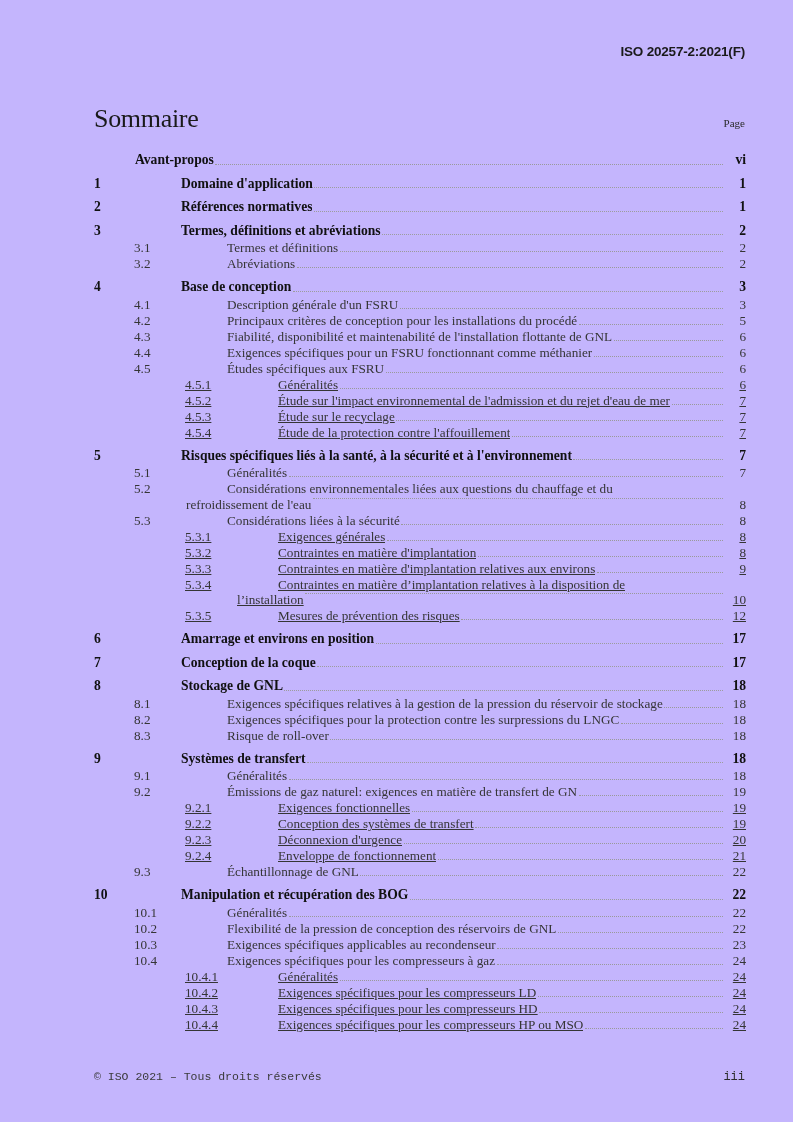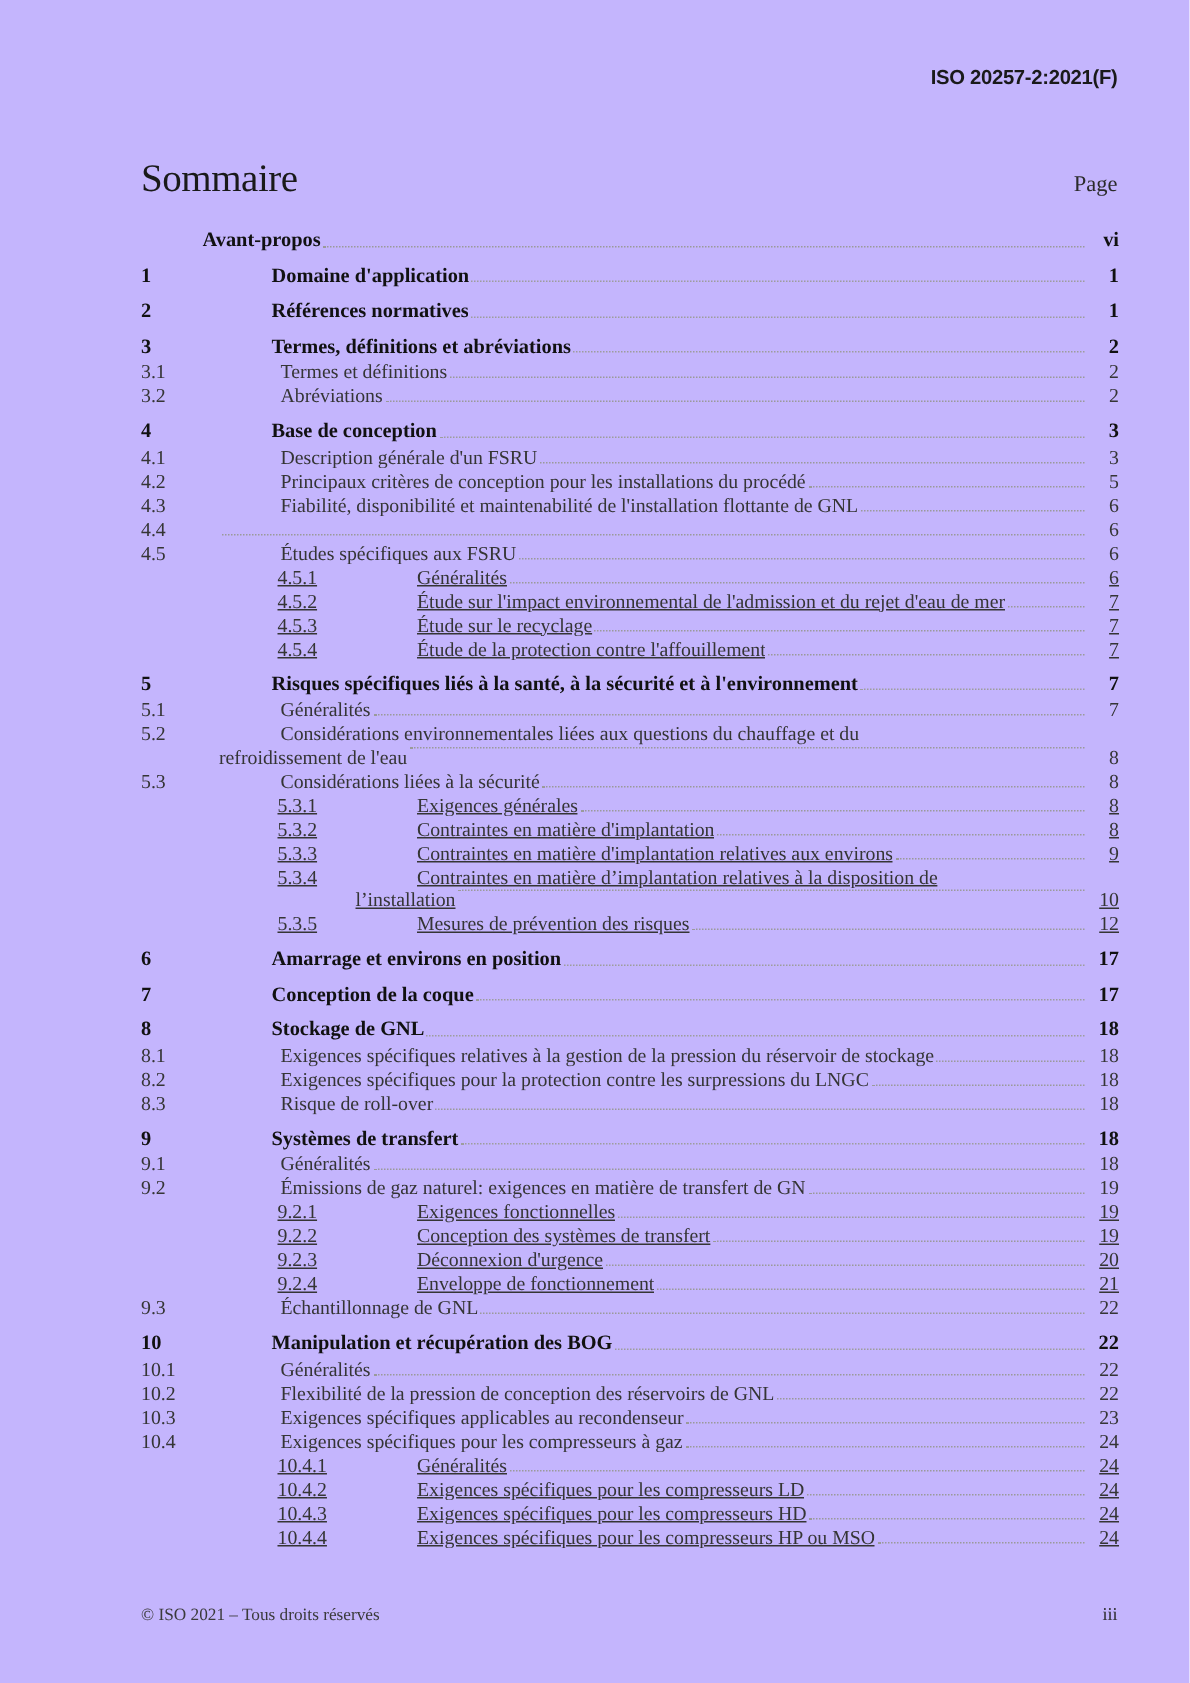--- a/index.html
+++ b/index.html
@@ -40,21 +40,21 @@
   }
   .toc-title {
     font-family: "Liberation Serif", serif;
     font-weight: normal;
     font-size: 26px;
     color: #1a1a1a;
     letter-spacing: -0.3px;
   }
   .page-label {
     font-family: "Liberation Serif", serif;
-    font-size: 15px;
+    font-size: 11px;
     color: #2b2b2b;
   }
 
   
   .toc {
     position: absolute;
     top: 152px;
     left: 94px;
     width: 652px;
   }
@@ -82,21 +82,21 @@
     margin-bottom: 3px;
   }
   .toc-entry.lvl2 { font-size: 13.2px; }
   .toc-entry.lvl3 { font-size: 13.2px; text-decoration: underline; }
 
   .num {
     flex: 0 0 auto;
     white-space: nowrap;
   }
   .toc-entry.lvl1 > .num { width: 46px; }
-  .toc-entry.lvl2 > .num { width: 52px; }
+  .toc-entry.lvl2 > .num { width: 52px; margin-left: 40px; }
   .toc-entry.lvl3 > .num { width: 52px; margin-left: 91px; }
 
   .label-wrap {
     flex: 1 1 auto;
     min-width: 0;
     position: relative;
   }
   .lineblock {
     display: flex;
     align-items: flex-end;
@@ -136,21 +136,21 @@
 
   
   .footer {
     position: absolute;
     bottom: 38px;
     left: 94px;
     right: 48px;
     display: flex;
     justify-content: space-between;
     align-items: baseline;
-    font-family: Liberation Serif, serif;
+    font-family: Liberation Mono, monospace;
     font-size: 11.5px;
     color: #3a3a3a;
   }
   .footer .folio {
     font-size: 12px;
     color: #2b2b2b;
   }
 </style>
 </head>
 <body>
@@ -261,20 +261,21 @@
             <span class="label">Fiabilité, disponibilité et maintenabilité de l'installation flottante de GNL</span>
             <span class="leader"></span>
             <span class="pg">6</span>
           </div>
         </div>
       </div>
       <div class="toc-entry lvl2">
         <span class="num">4.4</span>
         <div class="label-wrap">
           <div class="lineblock">
+            <span class="label">Exigences spécifiques pour un FSRU fonctionnant comme méthanier</span>
             <span class="leader"></span>
             <span class="pg">6</span>
           </div>
         </div>
       </div>
       <div class="toc-entry lvl2">
         <span class="num">4.5</span>
         <div class="label-wrap">
           <div class="lineblock">
             <span class="label">Études spécifiques aux FSRU</span>

